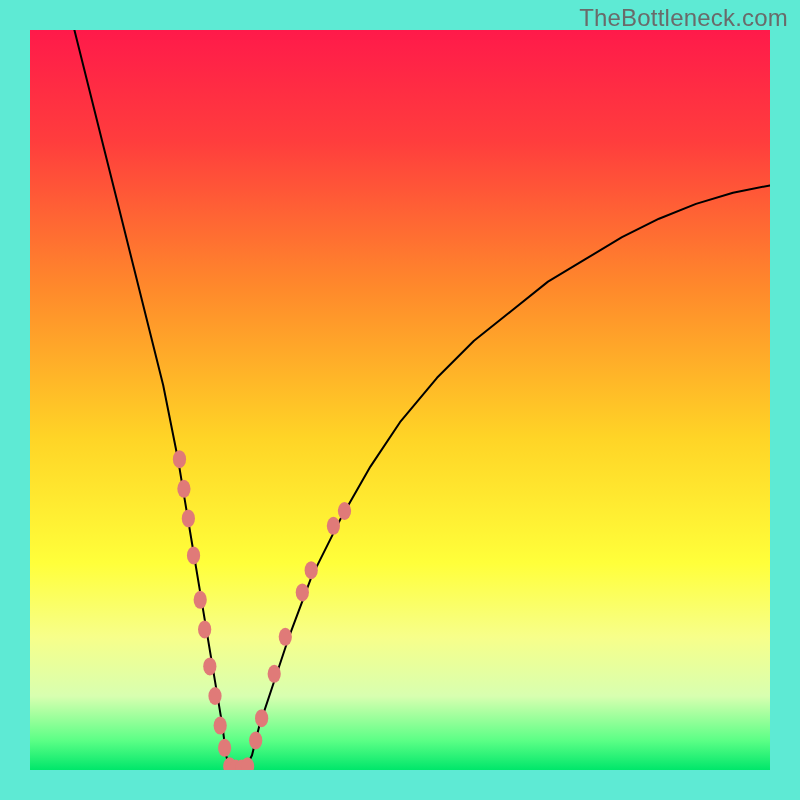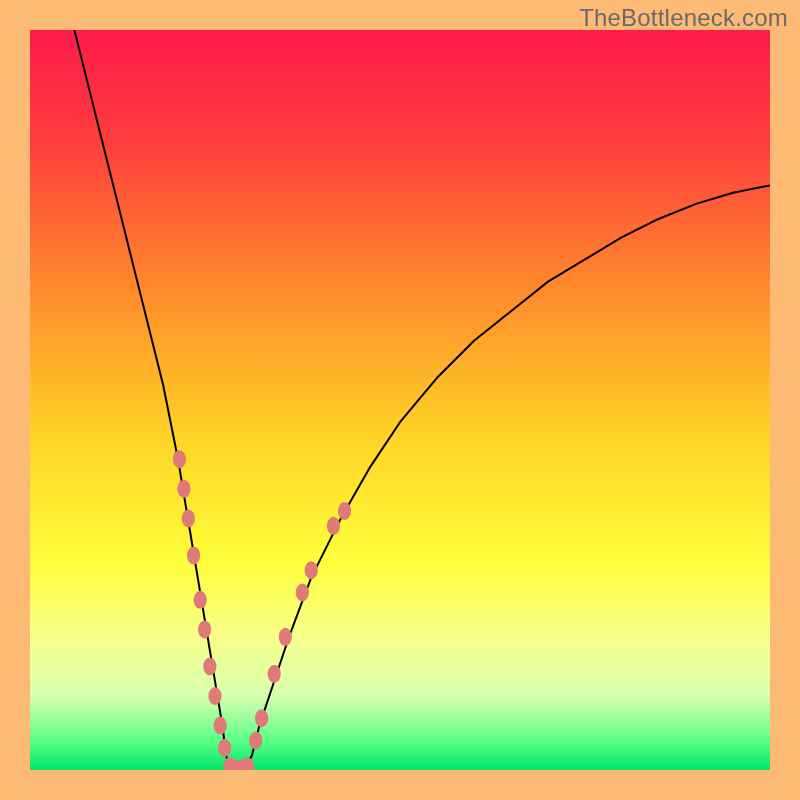--- a/index.html
+++ b/index.html
@@ -10,21 +10,21 @@
     background: #000;
     font-family: Arial, Helvetica, sans-serif;
     overflow: hidden;
   }
   .frame {
     position: absolute;
     left: 0;
     top: 0;
     width: 800px;
     height: 800px;
-    background: #fdba74;
+    background: #5eead4;
   }
   .plot-area {
     position: absolute;
     left: 30px;
     top: 30px;
     width: 740px;
     height: 740px;
   }
   .watermark {
     position: absolute;

